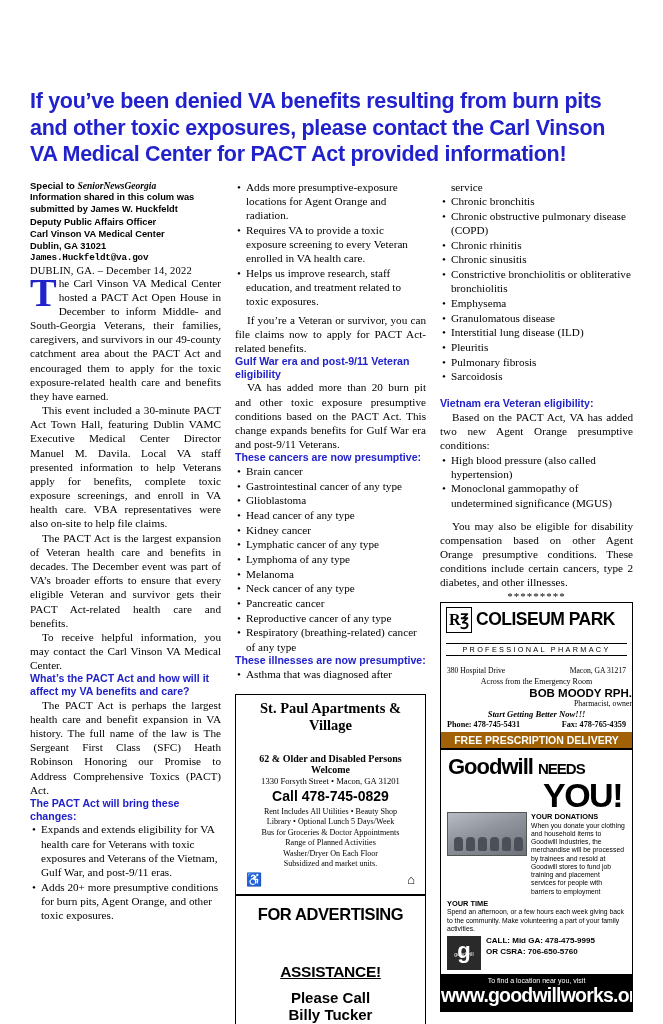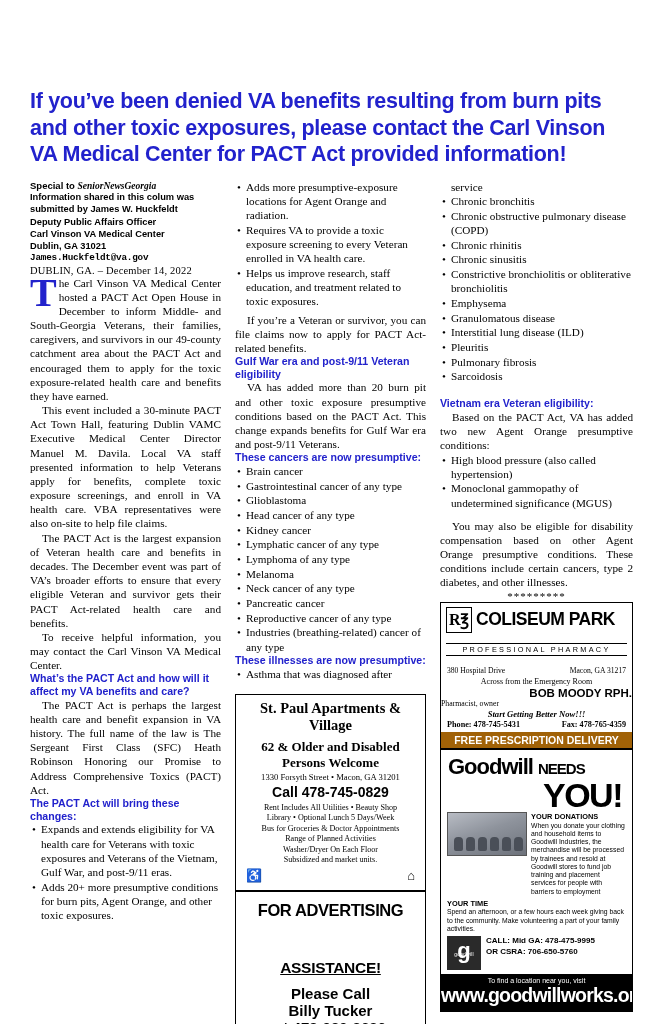--- a/index.html
+++ b/index.html
@@ -112,21 +112,21 @@
   
   .ad {
     border: 1px solid #000;
     margin-top: 8px;
     background: #fff;
     overflow: hidden;
   }
   
   .stpaul { padding: 5px 6px 6px 6px; text-align: center; font-family: "Liberation Serif", serif; }
   .stpaul .t1 { font-weight: bold; font-size: 14.5px; }
-  .stpaul .t2 { font-weight: bold; font-size: 13px; margin-top: 5px; }
+  .stpaul .t2 { font-weight: bold; font-size: 10px; margin-top: 19px; }
   .stpaul .t3 { font-size: 8.6px; margin-top: 1px; }
   .stpaul .t4 { font-weight: bold; font-size: 14px; margin-top: 2px; font-family: "Liberation Sans", sans-serif; }
   .stpaul .lines { font-size: 8.1px; line-height: 1.28; margin-top: 3px; }
   .stpaul .icons { display: flex; justify-content: space-between; align-items: flex-end; margin-top: 3px; padding: 0 4px; }
   .stpaul .icons span { font-size: 13px; }
 
   
   .advhelp { padding: 9px 6px 10px 6px; text-align: center; font-family: "Liberation Sans", sans-serif; }
   .advhelp .l1 { font-weight: bold; font-size: 16.5px; letter-spacing: -0.4px; }
   .advhelp .l2 { font-weight: bold; font-size: 15.5px; letter-spacing: -0.3px; text-decoration: underline; margin-top: 39px; }
@@ -143,21 +143,21 @@
   .coliseum .rxbox {
     width: 26px; height: 26px; border: 1.5px solid #000;
     font-family: "Liberation Serif", serif; font-weight: bold;
     font-size: 16px; line-height: 24px; text-align: center;
   }
   .coliseum .title { font-family: "Liberation Sans", sans-serif; font-weight: bold; font-size: 17.5px; letter-spacing: -0.5px; }
   .coliseum .sub { font-family: "Liberation Sans", sans-serif; font-size: 7.3px; letter-spacing: 2.3px; text-align: center; border-top: 1px solid #000; border-bottom: 1px solid #000; padding: 1px 0; margin: 8px 5px; }
   .coliseum .addr { display: flex; justify-content: space-between; font-size: 7.6px; padding: 2px 6px 0 6px; }
   .coliseum .ctr { text-align: center; font-size: 8px; padding: 2px 5px 0 5px; line-height: 1.25; }
   .coliseum .name { font-family: "Liberation Sans", sans-serif; font-weight: bold; font-size: 11.5px; text-align: right; }
-  .coliseum .role { text-align: left; font-size: 7.8px; }
+  .coliseum .role { text-align: right; font-size: 7.8px; }
   .coliseum .hours { text-align: center; font-weight: bold; font-style: italic; font-size: 8.6px; margin-top: 1px; }
   .coliseum .phones { display: flex; justify-content: space-between; font-size: 8.2px; font-weight: bold; padding: 1px 6px 0 6px; }
   .coliseum .free {
     background: #a16207; color: #fff; font-family: Liberation Sans, sans-serif;
     font-weight: bold; font-size: 10.5px; text-align: center; padding: 2px 8px; margin-top: 3px;
   }
 
   
   .goodwill { padding: 0; }
   .goodwill .gw-needs { font-family: "Liberation Sans", sans-serif; font-weight: bold; font-size: 22px; letter-spacing: -1px; padding: 4px 0 0 7px; }
@@ -257,21 +257,21 @@
         <li>Gastrointestinal cancer of any type</li>
         <li>Glioblastoma</li>
         <li>Head cancer of any type</li>
         <li>Kidney cancer</li>
         <li>Lymphatic cancer of any type</li>
         <li>Lymphoma of any type</li>
         <li>Melanoma</li>
         <li>Neck cancer of any type</li>
         <li>Pancreatic cancer</li>
         <li>Reproductive cancer of any type</li>
-        <li>Industries (breathing-related) cancer of any type</li>
+        <li>Respiratory (breathing-related) cancer of any type</li>
       </ul>
 
       <div class="subhead">These illnesses are now presumptive:</div>
       <ul class="bullets">
         <li>Asthma that was diagnosed after</li>
       </ul>
 
       <div class="ad stpaul" style="margin-top:13px;">
         <div class="t1">St. Paul Apartments &amp; Village</div>
         <div class="t2">62 &amp; Older and Disabled Persons Welcome</div>

